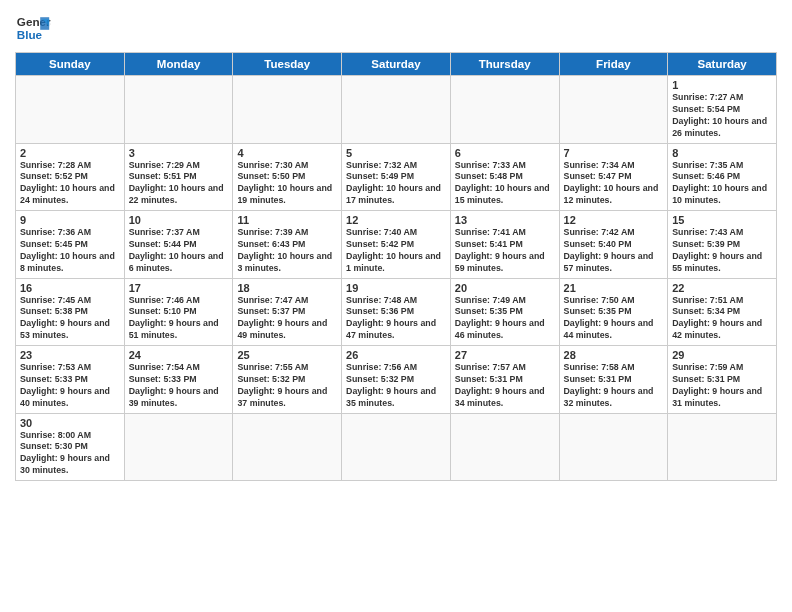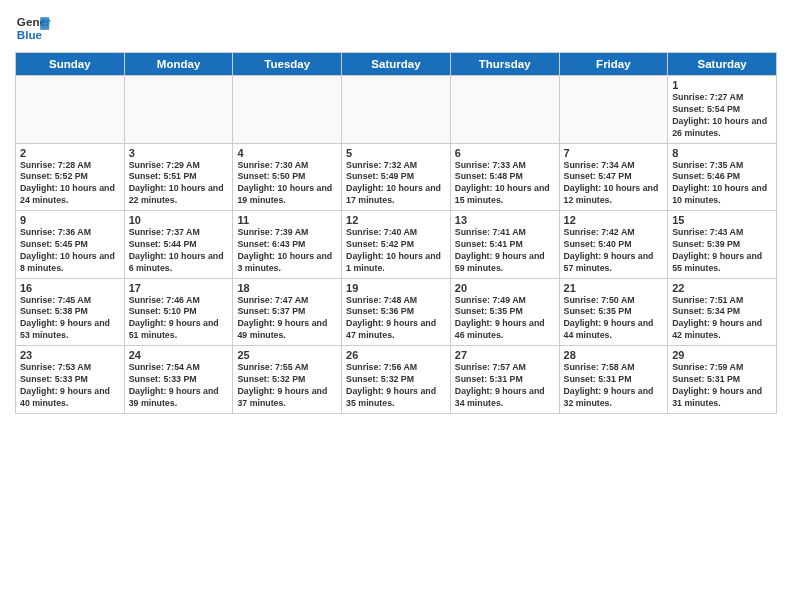--- a/index.html
+++ b/index.html
@@ -300,15 +300,29 @@
 Sunset: 5:31 PM
 Daylight: 9 hours and 32 minutes.</div>
           </td>
           <td>
             <span class="day-num">29</span>
             <div class="day-info">Sunrise: 7:59 AM
 Sunset: 5:31 PM
 Daylight: 9 hours and 31 minutes.</div>
           </td>
         </tr>
+        <tr class="last-row">
+          <td>
+            <span class="day-num">30</span>
+            <div class="day-info">Sunrise: 8:00 AM
+Sunset: 5:30 PM
+Daylight: 9 hours and 30 minutes.</div>
+          </td>
+          <td class="empty"></td>
+          <td class="empty"></td>
+          <td class="empty"></td>
+          <td class="empty"></td>
+          <td class="empty"></td>
+          <td class="empty"></td>
+        </tr>
       </tbody>
   </table>
 </div>
 
 </body></html>

